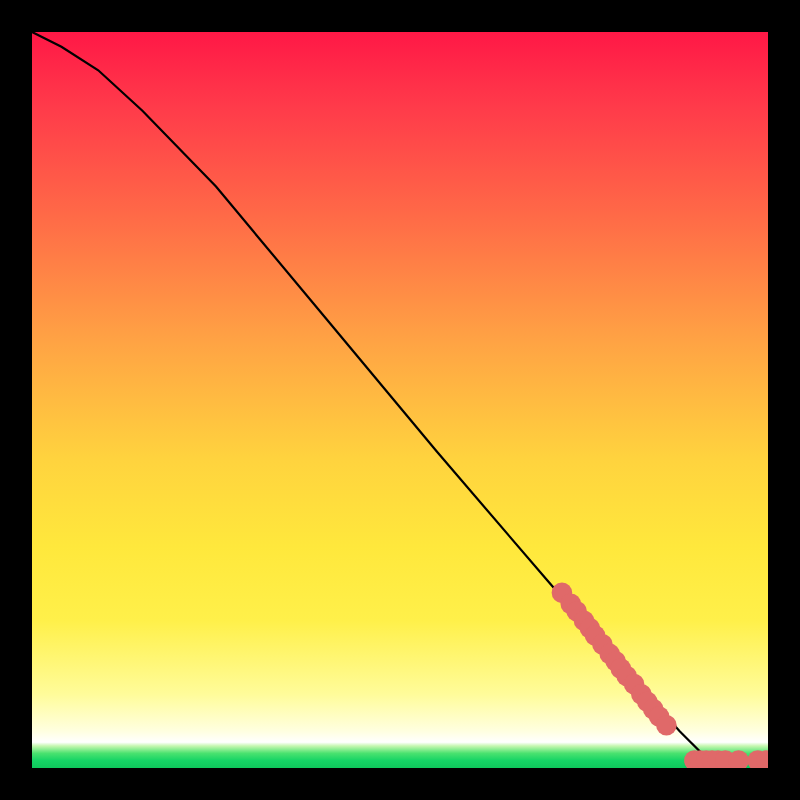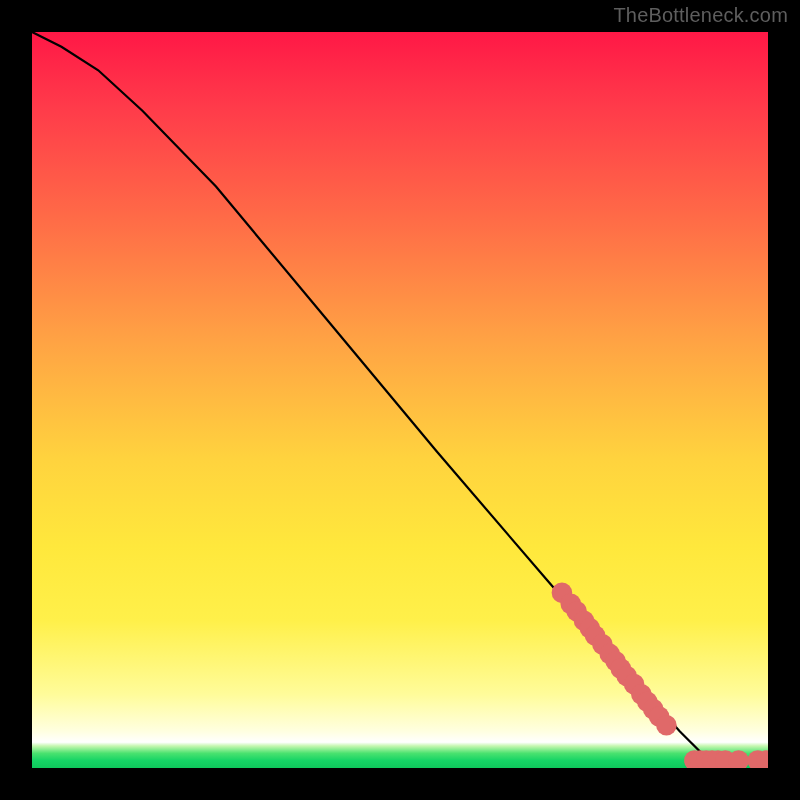--- a/index.html
+++ b/index.html
@@ -70,21 +70,20 @@
   }
   .pt {
     fill: #e06969;
     stroke: none;
   }
 </style>
 </head>
 <body>
 
 <div class="stage">
-  <div class="watermark">TheBottleneck.com</div>
 
   <div class="plot-area">
     <div class="gradient-bg"></div>
     <svg class="overlay" viewBox="0 0 736 736" preserveAspectRatio="none">
       <path id="curve-path" class="curve" d="M0.00 0.00 L29.44 14.72 L66.24 38.27 L110.40 78.75 L184.00 154.56 L294.40 287.04 L404.80 419.52 L515.20 548.32 L588.80 632.96 L647.68 699.20 L669.76 721.28 L684.48 728.64 L728.64 728.64 L736.00 728.64"></path>
       <g id="points-group">
           <circle cx="529.92" cy="560.83" r="10.30" class="pt"></circle>
           <circle cx="538.75" cy="571.87" r="10.30" class="pt"></circle>
           <circle cx="544.64" cy="579.23" r="10.30" class="pt"></circle>
           <circle cx="552.00" cy="588.80" r="10.30" class="pt"></circle>

